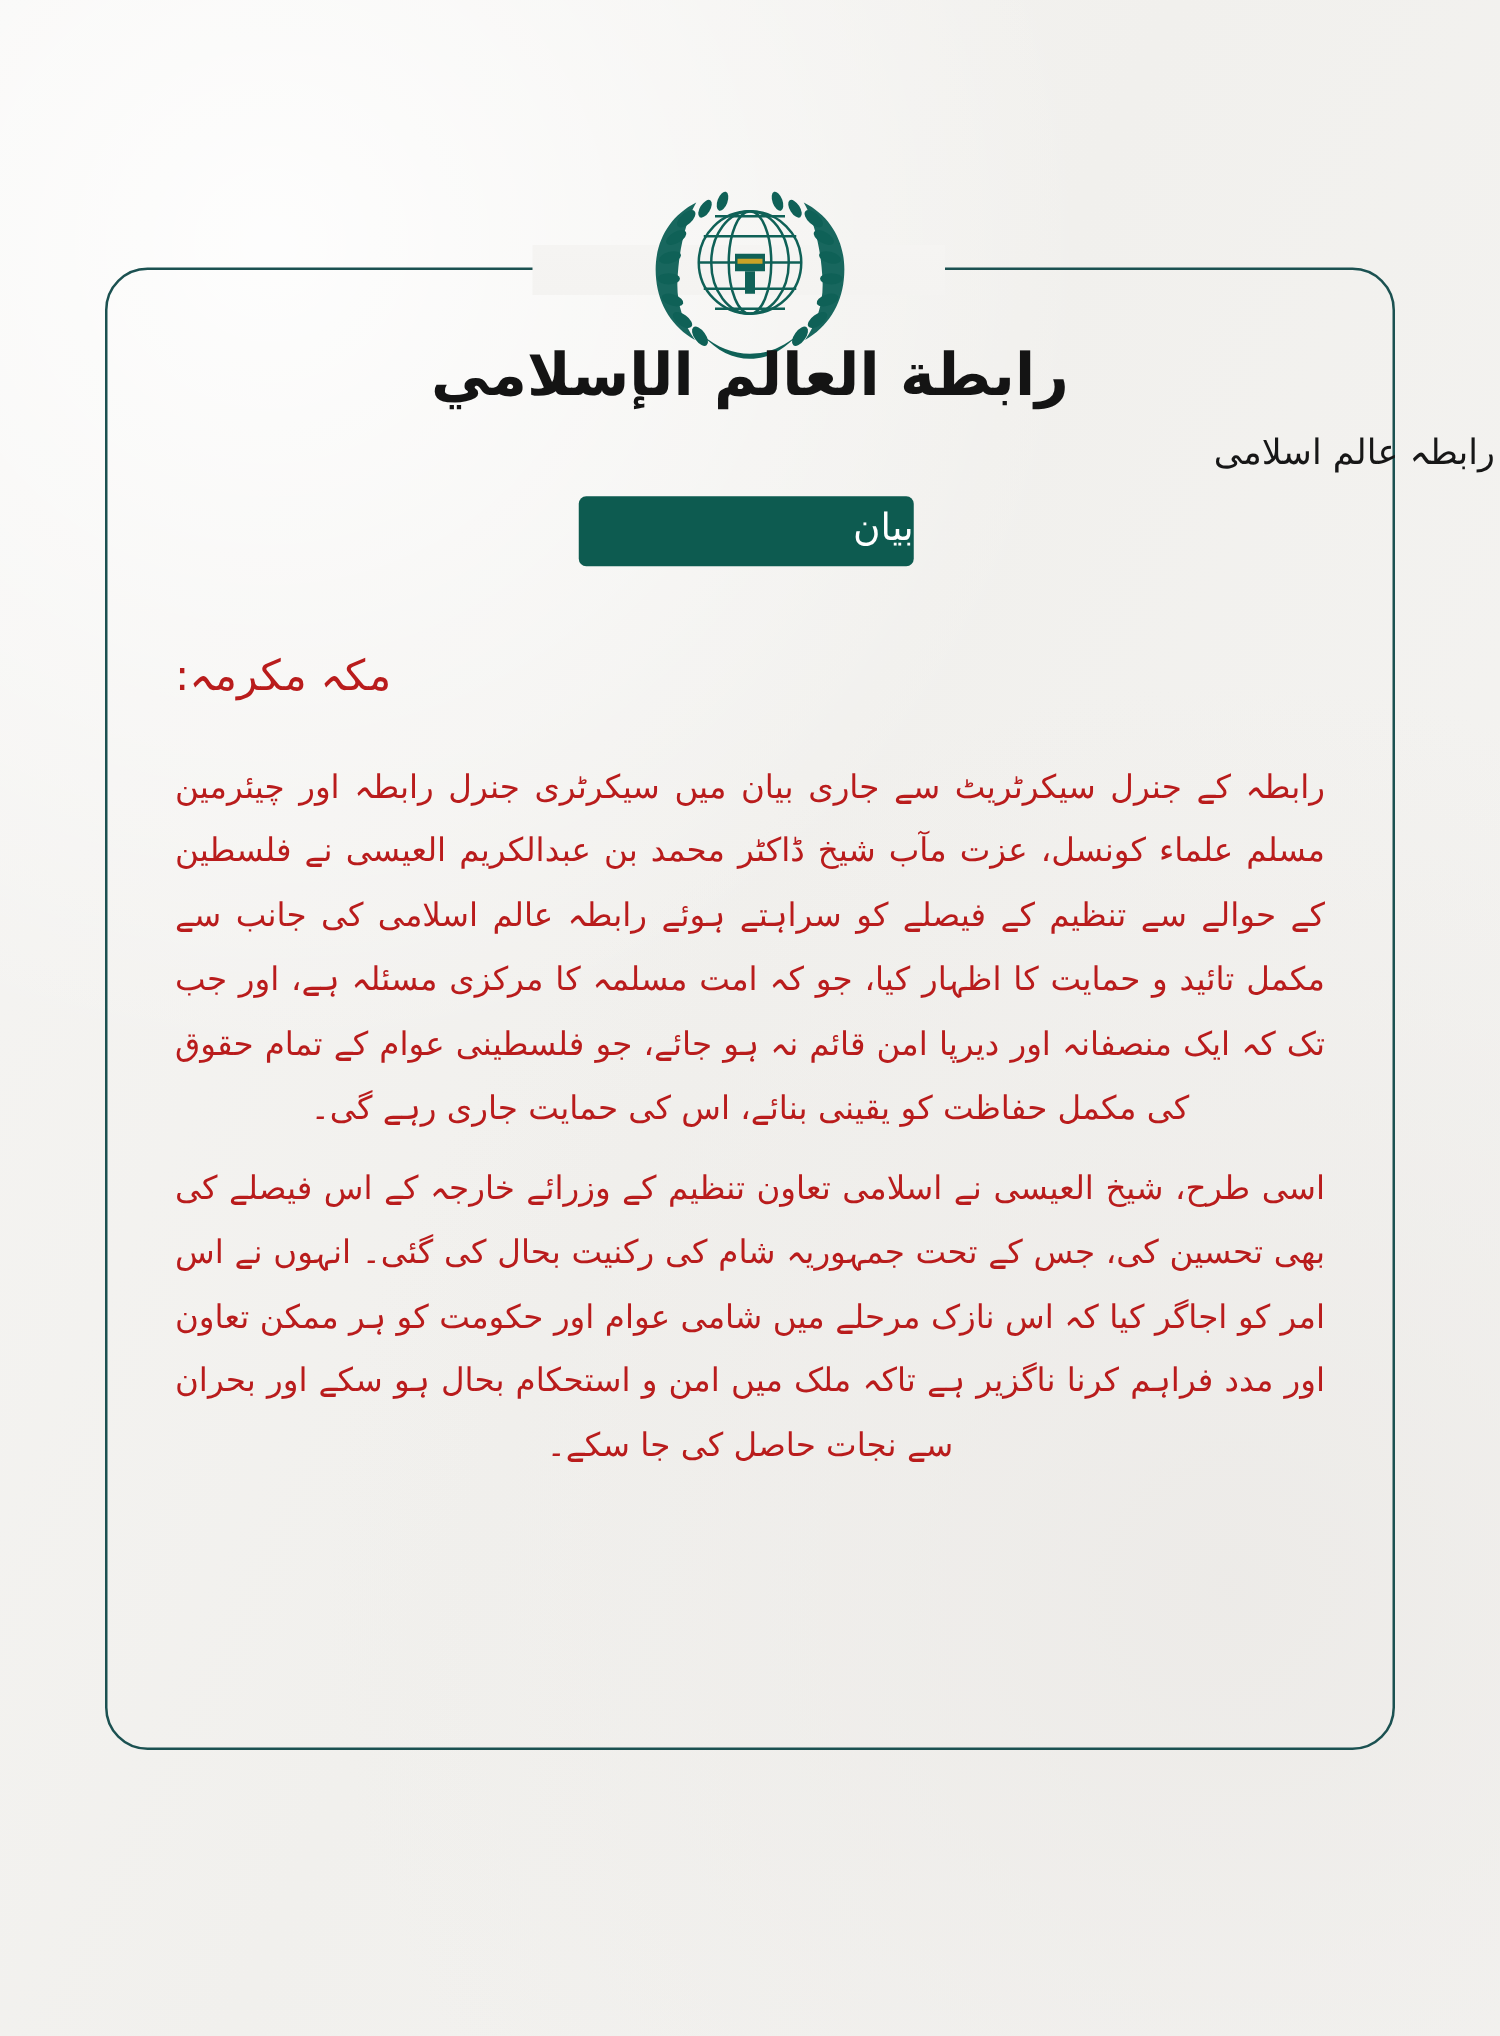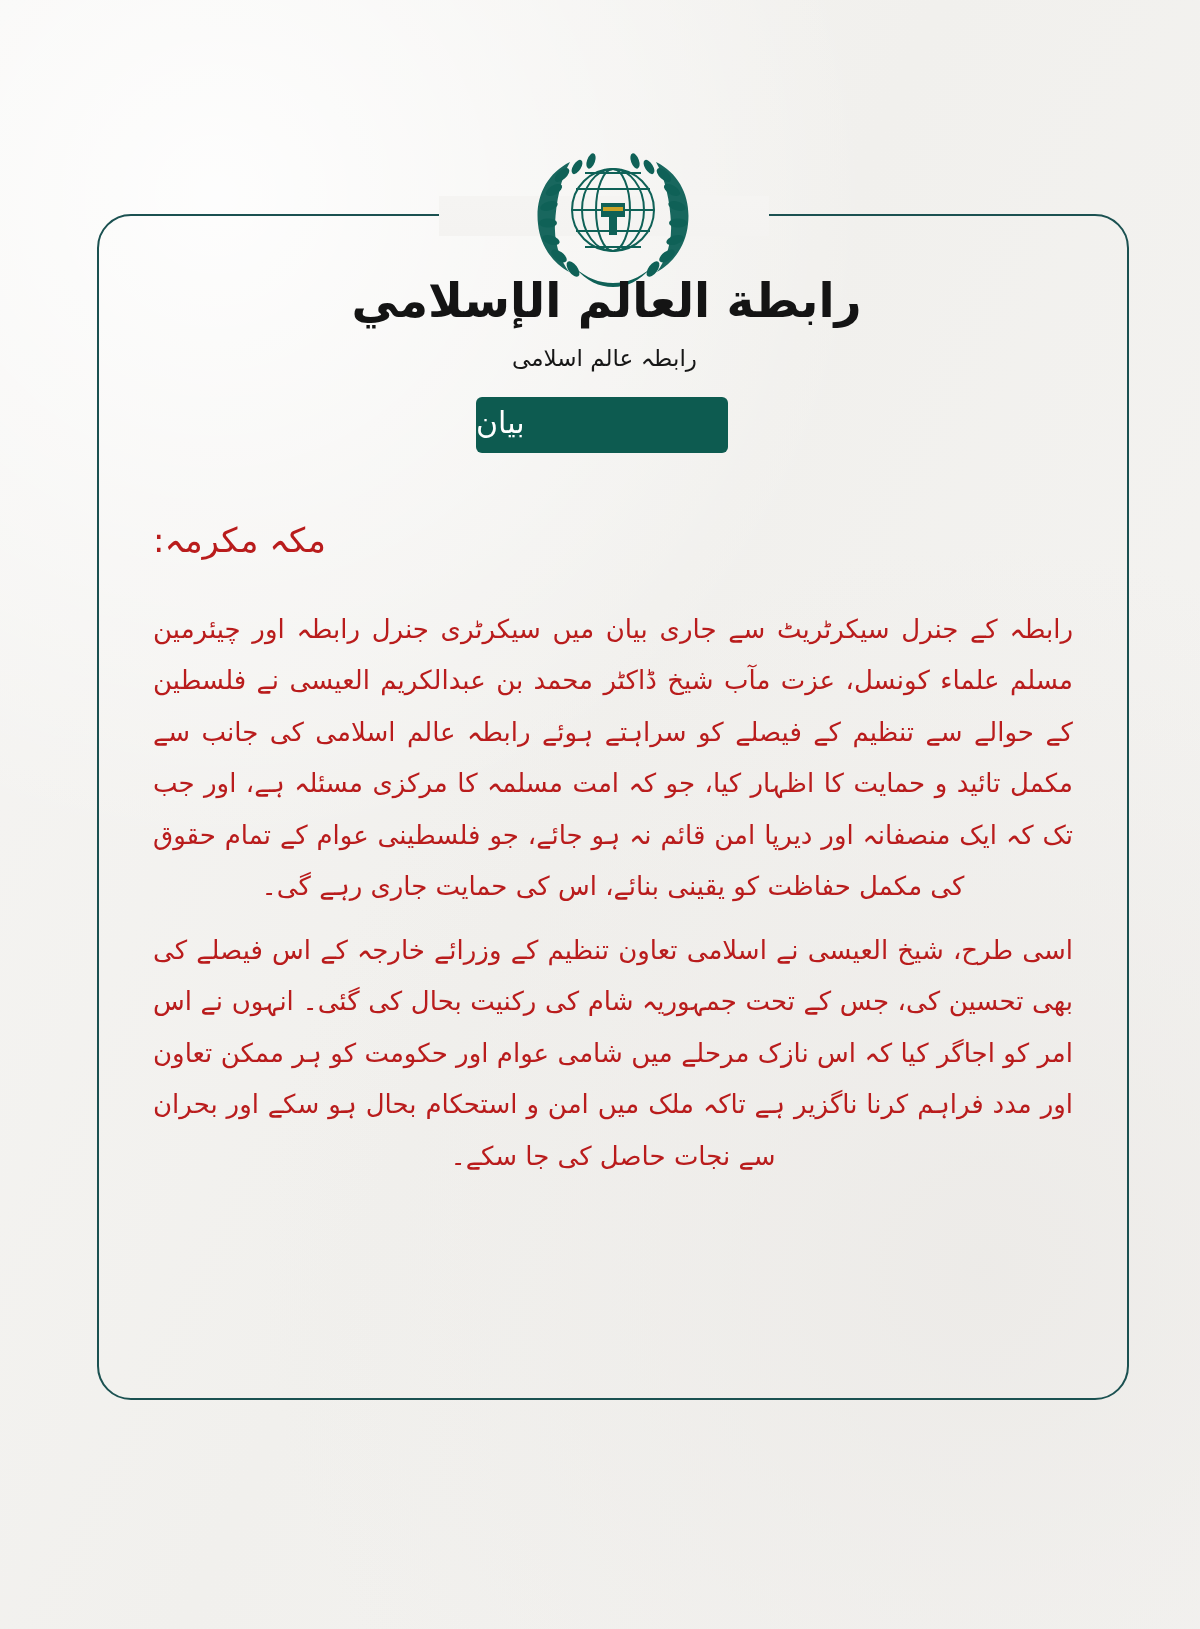--- a/index.html
+++ b/index.html
@@ -21,21 +21,20 @@
     background:
       radial-gradient(circle at 18% 12%, rgba(255,255,255,0.85) 0%, rgba(255,255,255,0) 38%),
       radial-gradient(circle at 82% 78%, rgba(236,234,231,0.9) 0%, rgba(255,255,255,0) 45%),
       linear-gradient(115deg, #f6f5f3 0%, #f1f0ed 48%, #f5f4f2 100%);
     pointer-events: none;
   }
 
   .page {
     position: absolute;
     inset: 0;
-    margin-left: 13px;
   }
 
   
   .frame {
     position: absolute;
     left: 84px;
     top: 214px;
     width: 1032px;
     height: 1186px;
     border: 2px solid #1b5151;
@@ -73,40 +72,41 @@
     line-height: 1.05;
     color: #141414;
     letter-spacing: -1px;
     font-weight: 600;
     direction: rtl;
   }
   .org-title-ur {
     position: absolute;
     left: 0; right: 4px;
     top: 345px;
-    text-align: center;
-    font-family: "DejaVu Sans", sans-serif;
-    font-size: 23px;
+    text-align: right;
+    font-family: "DejaVu Sans", sans-serif;
+    font-size: 28px;
     color: #171717;
     letter-spacing: 2px;
     direction: rtl;
   }
 
   
   .badge {
     position: absolute;
     left: 463px;
     top: 397px;
     width: 252px;
     height: 56px;
     background: #0d5b50;
     border-radius: 6px;
     display: flex;
     align-items: center;
-    justify-content: flex-start;
+    justify-content: flex-end;
+    padding-left: 16px;
   }
   .badge-label {
     color: #ffffff;
     font-size: 30px;
     font-family: "DejaVu Sans", sans-serif;
     direction: rtl;
     line-height: 1;
     padding-bottom: 4px;
   }
 

